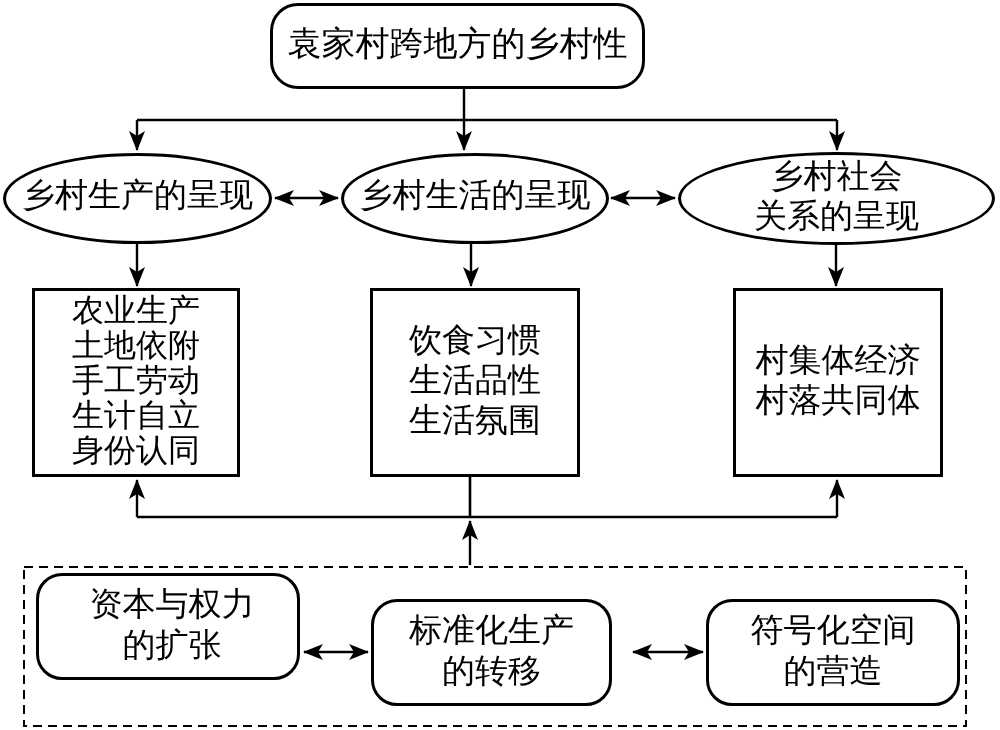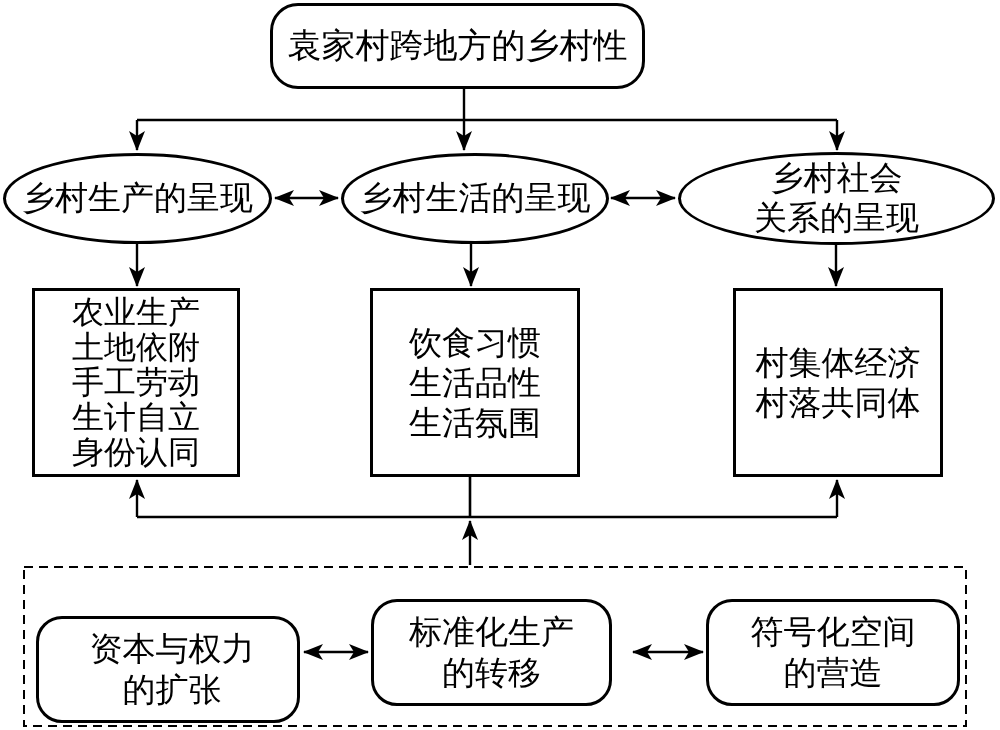--- a/index.html
+++ b/index.html
@@ -21,20 +21,21 @@
     position: absolute;
     box-sizing: border-box;
     display: flex;
     align-items: center;
     justify-content: center;
     text-align: center;
     background: #ffffff;
     border: 3px solid #000;
     white-space: pre-line;
     line-height: 1.18;
+    font-family: Liberation Mono, monospace;
   }
   .node span { white-space: pre-line; display: block; }
 
   .top-box {
     left: 270px; top: 3px; width: 375px; height: 86px;
     border-radius: 28px;
     font-size: 34px;
   }
   .ellipse {
     border-radius: 50%;
@@ -48,21 +49,21 @@
   .rect { border-width: 3px; }
   .r1 { left: 32px;  top: 288px; width: 208px; height: 189px; font-size: 32px; line-height: 35px; }
   .r2 { left: 370px; top: 288px; width: 210px; height: 189px; font-size: 33px; line-height: 40px; }
   .r3 { left: 733px; top: 288px; width: 210px; height: 189px; font-size: 33px; line-height: 40px; }
 
   .driver {
     border-radius: 26px;
     font-size: 33px;
     line-height: 41px;
   }
-  .b1 { left: 36px;  top: 616px; width: 264px; height: 107px; padding-left: 8px; }
+  .b1 { left: 36px;  top: 573px; width: 264px; height: 107px; padding-left: 8px; }
   .b2 { left: 371px; top: 599px; width: 241px; height: 107px; }
   .b3 { left: 706px; top: 599px; width: 254px; height: 107px; }
 </style>
 </head>
 <body>
 
 <div class="canvas">
 
   <svg class="connectors" width="1000" height="730" viewBox="0 0 1000 730" stroke="#000" stroke-width="2.4" fill="none">
     <defs>

